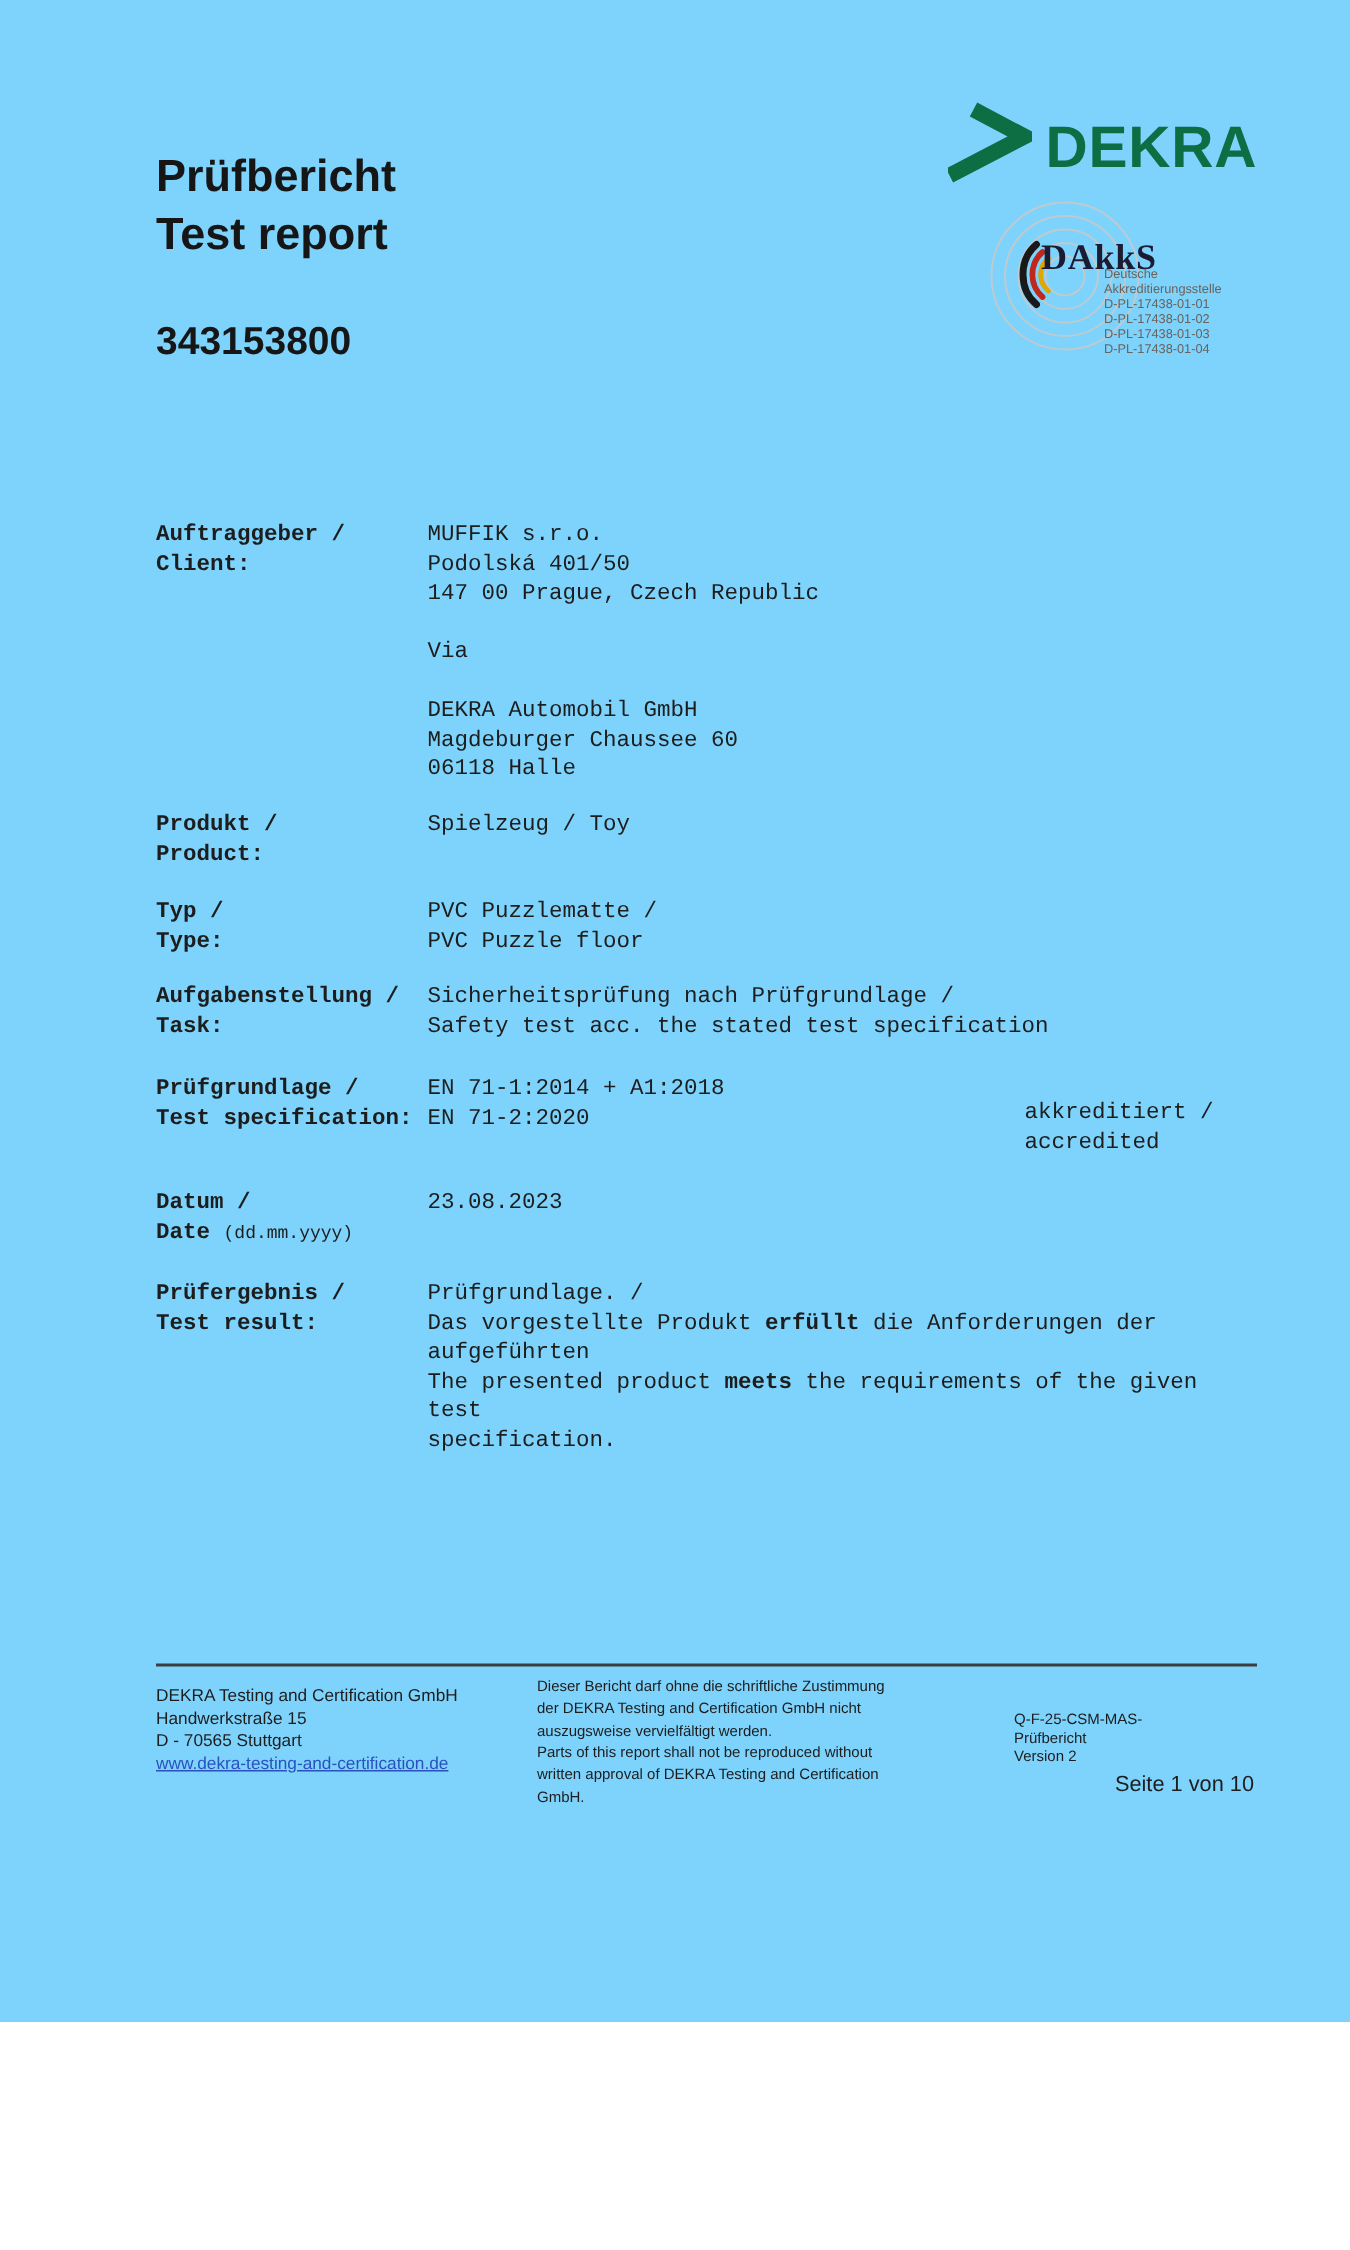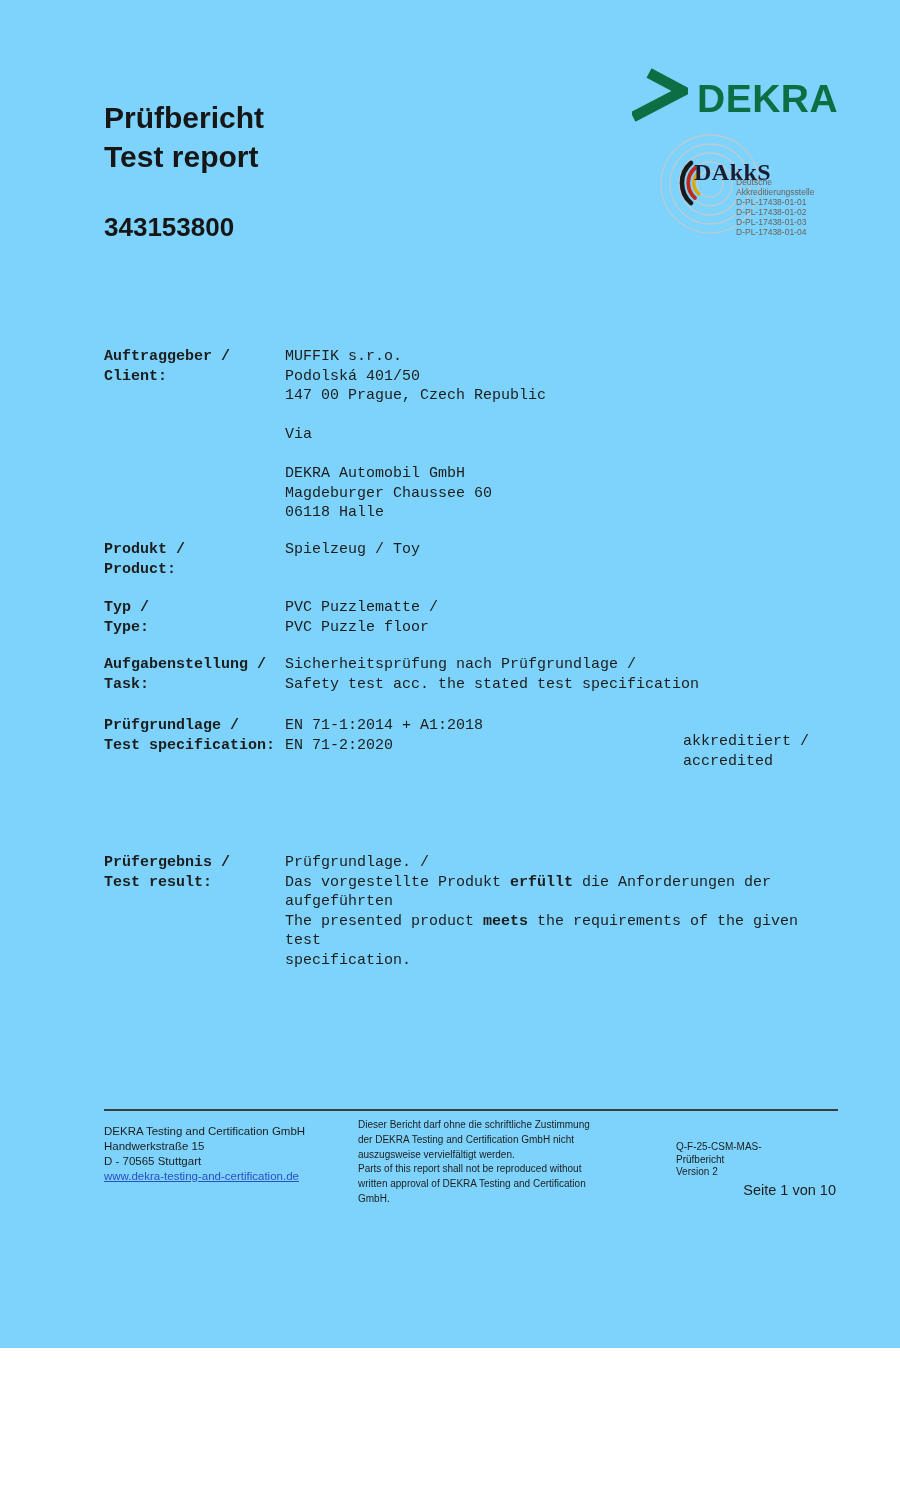--- a/index.html
+++ b/index.html
@@ -174,20 +174,29 @@
     <div class="val">
       <div class="line">EN 71-1:2014 + A1:2018</div>
       <div class="line">EN 71-2:2020</div>
     </div>
     <div class="accr">
       <div class="line">akkreditiert /</div>
       <div class="line">accredited</div>
     </div>
   </div>
 
+  <div class="row" style="top:792px">
+    <div class="lbl">
+      <div class="line">Datum /</div>
+      <div class="line"><span class="b">Date</span> <span class="fmt">(dd.mm.yyyy)</span></div>
+    </div>
+    <div class="val">
+      <div class="line">23.08.2023</div>
+    </div>
+  </div>
 
   <div class="row" style="top:853px">
     <div class="lbl">
       <div class="line">Prüfergebnis /</div>
       <div class="line">Test result:</div>
     </div>
     <div class="val">
       <div class="line">Prüfgrundlage. /</div>
       <div class="line"><span>Das vorgestellte Produkt </span><span class="b">erfüllt</span><span> die Anforderungen der aufgeführten</span></div>
       <div class="line"><span>The presented product </span><span class="b">meets</span><span> the requirements of the given test</span></div>

